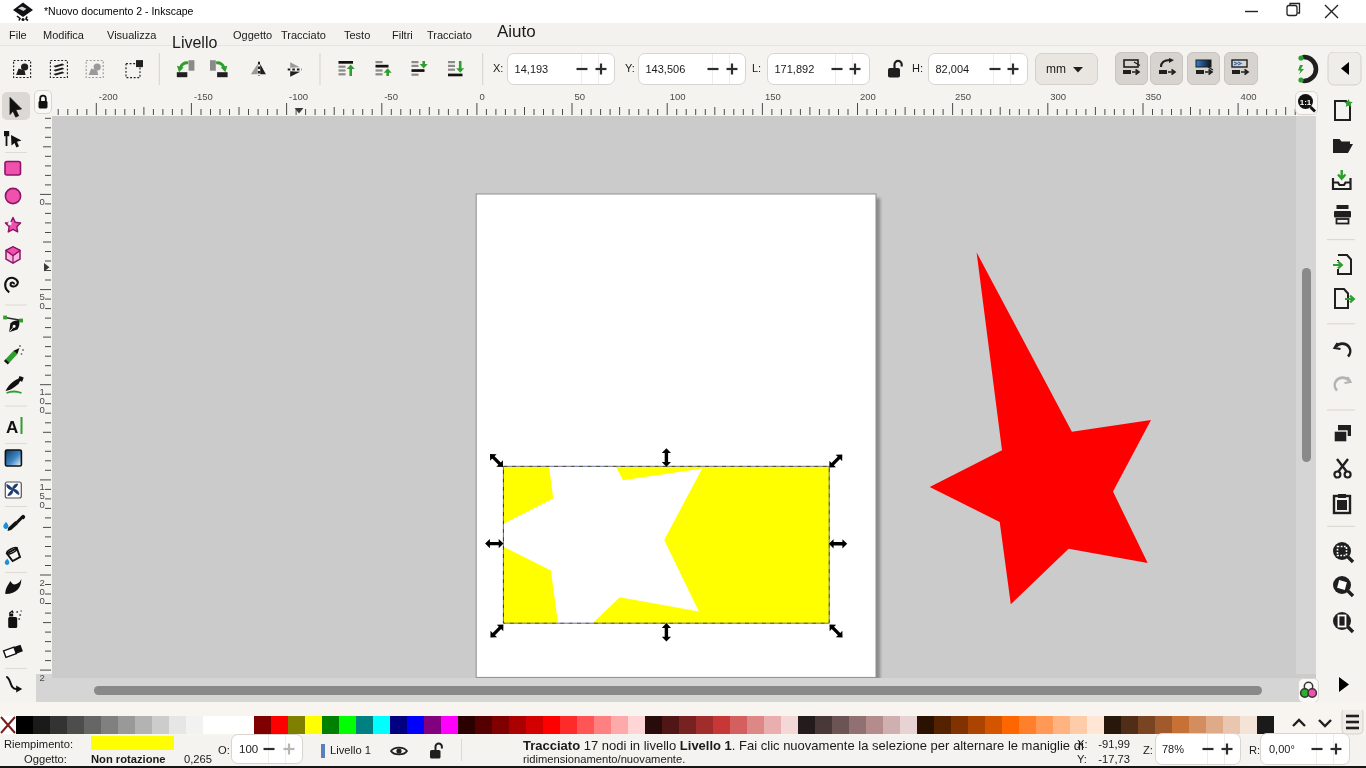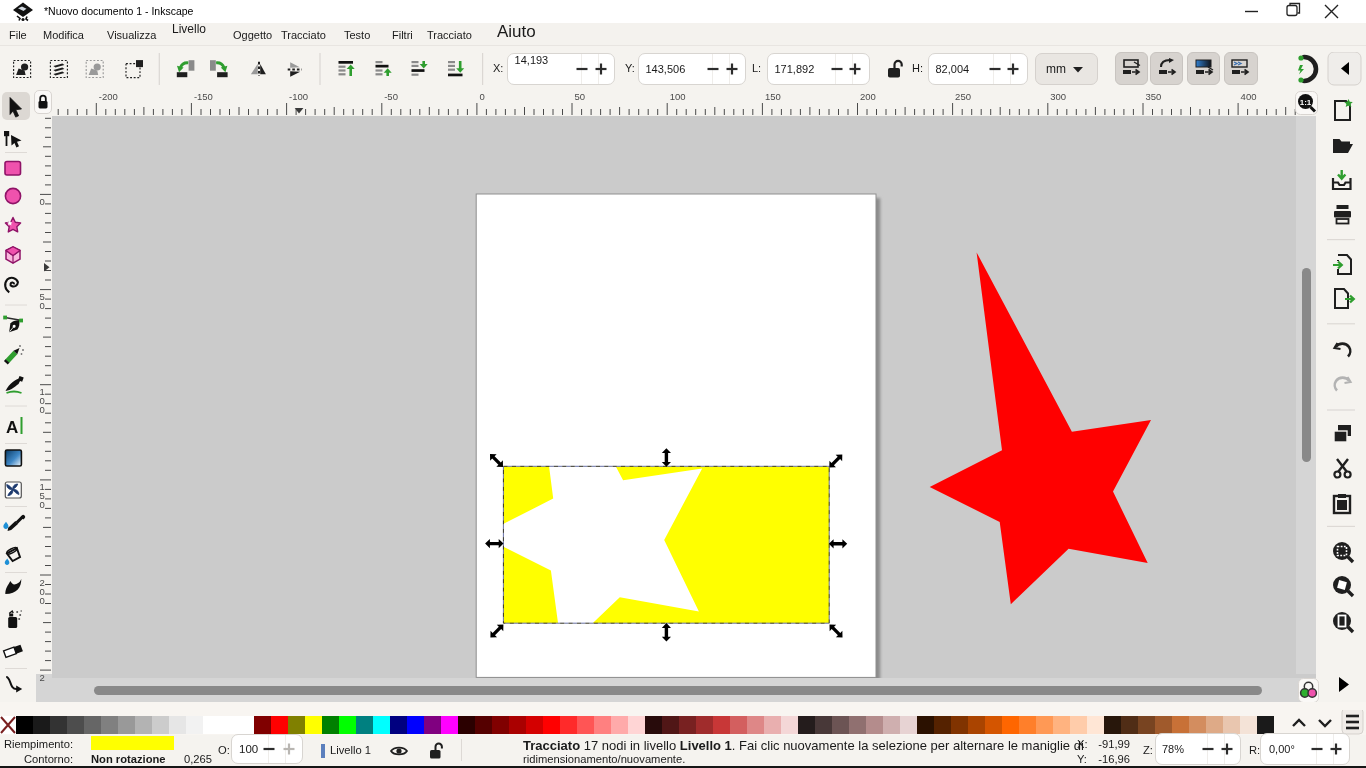--- a/index.html
+++ b/index.html
@@ -8,31 +8,31 @@
 <body>
 <div class="abs" style="left:0;top:0;width:1366px;height:23px;background:#ffffff"></div>
 <div class="abs" style="left:0;top:23px;width:1366px;height:22px;background:#f4f2ee;border-bottom:1px solid #e8e5e1"></div>
 <div class="abs" style="left:0;top:46px;width:1366px;height:44px;background:#f5f3ef"></div>
 <svg style="position:absolute;left:11px;top:2px" width="26" height="20" viewBox="0 0 26 20">
       <path d="M12 0.5 L22 8 L12 15 L2 8 Z" fill="#111"></path>
       <path d="M7 6.2 L11 4.4 L15.5 6.8 L12.5 9 Z" fill="#cfd6de"></path>
       <path d="M6 14 L9 16.5 L8 18.5 M16 14.5 L15 17 L17 18.5" stroke="#111" stroke-width="1.6" fill="none"></path>
       <circle cx="12" cy="17.5" r="1.6" fill="#111"></circle>
   </svg>
-<div style="position:absolute;left:44px;top:5px;font-size:10.5px;color:#000">*Nuovo documento 1 - Inkscape</div>
+<div style="position:absolute;left:44px;top:5px;font-size:10.5px;color:#000">*Nuovo documento 2 - Inkscape</div>
 <svg style="position:absolute;left:1235px;top:0" width="131" height="23" viewBox="0 0 131 23">
       <line x1="10" y1="11.5" x2="23" y2="11.5" stroke="#222" stroke-width="1.4"></line>
       <rect x="52" y="5.5" width="10" height="10" rx="2" fill="none" stroke="#222" stroke-width="1.3"></rect>
       <path d="M55 5.5 L55 3.5 L64.5 3.5 L64.5 13 L62.5 13" fill="none" stroke="#222" stroke-width="1.3"></path>
       <path d="M90 5 L103 18 M103 5 L90 18" stroke="#222" stroke-width="1.4"></path>
   </svg>
 <div style="position:absolute;left:9px;top:29px;font-size:11px;color:#1a1a1a">File</div>
 <div style="position:absolute;left:43px;top:29px;font-size:11px;color:#1a1a1a">Modifica</div>
 <div style="position:absolute;left:107px;top:29px;font-size:11px;color:#1a1a1a">Visualizza</div>
-<div style="position:absolute;left:172px;top:22px;font-size:12px;color:#1a1a1a">Livello</div>
+<div style="position:absolute;left:172px;top:34px;font-size:16px;color:#1a1a1a">Livello</div>
 <div style="position:absolute;left:233px;top:29px;font-size:11px;color:#1a1a1a">Oggetto</div>
 <div style="position:absolute;left:281px;top:29px;font-size:11px;color:#1a1a1a">Tracciato</div>
 <div style="position:absolute;left:344px;top:29px;font-size:11px;color:#1a1a1a">Testo</div>
 <div style="position:absolute;left:392px;top:29px;font-size:11px;color:#1a1a1a">Filtri</div>
 <div style="position:absolute;left:427px;top:29px;font-size:11px;color:#1a1a1a">Tracciato</div>
 <div style="position:absolute;left:497px;top:22px;font-size:17px;color:#1a1a1a">Aiuto</div>
 <svg style="position:absolute;left:0;top:0" width="540" height="90" viewBox="0 0 540 90">
     <g transform="translate(13.6,60.5)">
       <rect x="0" y="0" width="17" height="17" stroke="#1f1f1f" stroke-width="1.15" stroke-dasharray="1.9 1.7" fill="none"></rect>
       <circle cx="11" cy="6.5" r="3.6" fill="#1f1f1f"></circle>
@@ -111,21 +111,21 @@
       <rect x="0" y="7.6" width="7" height="2.2" fill="#8a8a8a"></rect>
       <rect x="0" y="12.6" width="14.5" height="2.7" fill="#111"></rect>
       <line x1="12.2" y1="0" x2="12.2" y2="8.8" stroke="#2f9e2f" stroke-width="2.6"></line>
       <path d="M8.2,7.300000000000001 L16.2,7.300000000000001 L12.2,11.8 Z" fill="#2f9e2f"></path>
     </g>
   </svg>
 <div style="position:absolute;left:493px;top:62px;font-size:11px;color:#1a1a1a">X:</div>
 <div style="position:absolute;left:506.6px;top:53px;width:108.7px;height:32px;background:#fff;border:1px solid #d8d5d1;border-radius:7px;box-sizing:border-box"></div>
 <div style="position:absolute;left:580.8px;top:54px;width:1px;height:30px;background:#efedea"></div>
 <div style="position:absolute;left:597.8px;top:54px;width:1px;height:30px;background:#efedea"></div>
-<div style="position:absolute;left:514.6px;top:44px;height:32px;line-height:32px;font-size:11px;color:#1a1a1a">14,193</div>
+<div style="position:absolute;left:514.6px;top:53px;height:32px;line-height:32px;font-size:11px;color:#1a1a1a">14,193</div>
 <svg style="position:absolute;left:575px;top:61px" width="14" height="16" viewBox="0 0 14 16">
     <line x1="1.5" y1="8" x2="12.5" y2="8" stroke="#2c2c2c" stroke-width="2.2"></line>
   </svg>
 <svg style="position:absolute;left:594px;top:61px" width="14" height="16" viewBox="0 0 14 16">
     <line x1="1.5" y1="8" x2="12.5" y2="8" stroke="#2c2c2c" stroke-width="2.2"></line>
     <line x1="7" y1="2.5" x2="7" y2="13.5" stroke="#2c2c2c" stroke-width="2.2"></line>
   </svg>
 <div style="position:absolute;left:625px;top:62px;font-size:11px;color:#1a1a1a">Y:</div>
 <div style="position:absolute;left:637.5px;top:53px;width:108.7px;height:32px;background:#fff;border:1px solid #d8d5d1;border-radius:7px;box-sizing:border-box"></div>
 <div style="position:absolute;left:711.7px;top:54px;width:1px;height:30px;background:#efedea"></div>
@@ -753,21 +753,21 @@
     <path d="M7 16 L13 10 L19 16" stroke="#1f1f1f" stroke-width="2.4" fill="none"></path>
     <path d="M33 10 L39 16 L45 10" stroke="#1f1f1f" stroke-width="2.4" fill="none"></path>
     <rect x="56" y="-2" width="21" height="26" rx="4" fill="#f0ece8" stroke="#d5d1cd"></rect>
     <g stroke="#1f1f1f" stroke-width="2.6">
       <line x1="60" y1="6" x2="73" y2="6"></line>
       <line x1="60" y1="12" x2="73" y2="12"></line>
       <line x1="60" y1="18" x2="73" y2="18"></line>
     </g>
   </svg>
 <div style="position:absolute;left:4px;top:738px;font-size:11.2px;color:#1a1a1a">Riempimento:</div>
-<div style="position:absolute;left:24px;top:753px;font-size:11.2px;color:#1a1a1a">Contorno:</div>
+<div style="position:absolute;left:24px;top:753px;font-size:11.2px;color:#1a1a1a">Oggetto:</div>
 <div style="position:absolute;left:91px;top:736px;width:83px;height:14px;background:#ffff00"></div>
 <div style="position:absolute;left:91px;top:753px;font-size:11.2px;color:#1a1a1a;font-weight:bold">Non rotazione</div>
 <div style="position:absolute;left:184px;top:753px;font-size:11.2px;color:#1a1a1a">0,265</div>
 <div style="position:absolute;left:218px;top:744px;font-size:11.2px;color:#1a1a1a">O:</div>
 <div style="position:absolute;left:231px;top:734px;width:71.5px;height:30px;background:#fff;border:1px solid #d8d5d1;border-radius:7px;box-sizing:border-box"></div>
 <div style="position:absolute;left:268.0px;top:735px;width:1px;height:28px;background:#efedea"></div>
 <div style="position:absolute;left:285.0px;top:735px;width:1px;height:28px;background:#efedea"></div>
 <div style="position:absolute;left:239px;top:734px;height:30px;line-height:30px;font-size:11.5px;color:#1a1a1a">100</div>
 <svg style="position:absolute;left:262px;top:741px" width="14" height="16" viewBox="0 0 14 16">
     <line x1="1.5" y1="8" x2="12.5" y2="8" stroke="#2c2c2c" stroke-width="2.2"></line>
@@ -786,21 +786,21 @@
 <svg style="position:absolute;left:428px;top:742px" width="17" height="18" viewBox="0 0 17 18">
       <rect x="2" y="8" width="10.5" height="8.5" rx="1.6" fill="#1f1f1f"></rect>
       <path d="M7.5 8 L7.5 4.8 A3.2 3.2 0 0 1 13.9 4.8 L13.9 6.6" stroke="#1f1f1f" stroke-width="2" fill="none"></path>
   </svg>
 <div style="position:absolute;left:461px;top:739px;width:1px;height:22px;background:#ddd9d5"></div>
 <div style="position:absolute;left:523px;top:738px;font-size:13px;color:#1a1a1a"><b>Tracciato</b> 17 nodi in livello <b>Livello 1</b>. Fai clic nuovamente la selezione per alternare le maniglie di</div>
 <div style="position:absolute;left:523px;top:753px;font-size:11.2px;color:#1a1a1a">ridimensionamento/nuovamente.</div>
 <div style="position:absolute;left:1077px;top:738px;font-size:11.2px;color:#1a1a1a">X:</div>
 <div style="position:absolute;left:1077px;top:753px;font-size:11.2px;color:#1a1a1a">Y:</div>
 <div style="position:absolute;left:1090px;top:738px;width:40px;text-align:right;font-size:11.2px;color:#1a1a1a">-91,99</div>
-<div style="position:absolute;left:1090px;top:753px;width:40px;text-align:right;font-size:11.2px;color:#1a1a1a">-16,96</div>
+<div style="position:absolute;left:1090px;top:753px;width:40px;text-align:right;font-size:11.2px;color:#1a1a1a">-17,73</div>
 <div style="position:absolute;left:1143px;top:744px;font-size:11.2px;color:#1a1a1a">Z:</div>
 <div style="position:absolute;left:1155px;top:733px;width:86px;height:32px;background:#fff;border:1px solid #d8d5d1;border-radius:7px;box-sizing:border-box"></div>
 <div style="position:absolute;left:1206.5px;top:734px;width:1px;height:30px;background:#efedea"></div>
 <div style="position:absolute;left:1223.5px;top:734px;width:1px;height:30px;background:#efedea"></div>
 <div style="position:absolute;left:1162px;top:733px;height:32px;line-height:32px;font-size:11px;color:#1a1a1a">78%</div>
 <svg style="position:absolute;left:1201px;top:741px" width="14" height="16" viewBox="0 0 14 16">
     <line x1="1.5" y1="8" x2="12.5" y2="8" stroke="#2c2c2c" stroke-width="2.2"></line>
   </svg>
 <svg style="position:absolute;left:1220px;top:741px" width="14" height="16" viewBox="0 0 14 16">
     <line x1="1.5" y1="8" x2="12.5" y2="8" stroke="#2c2c2c" stroke-width="2.2"></line>

